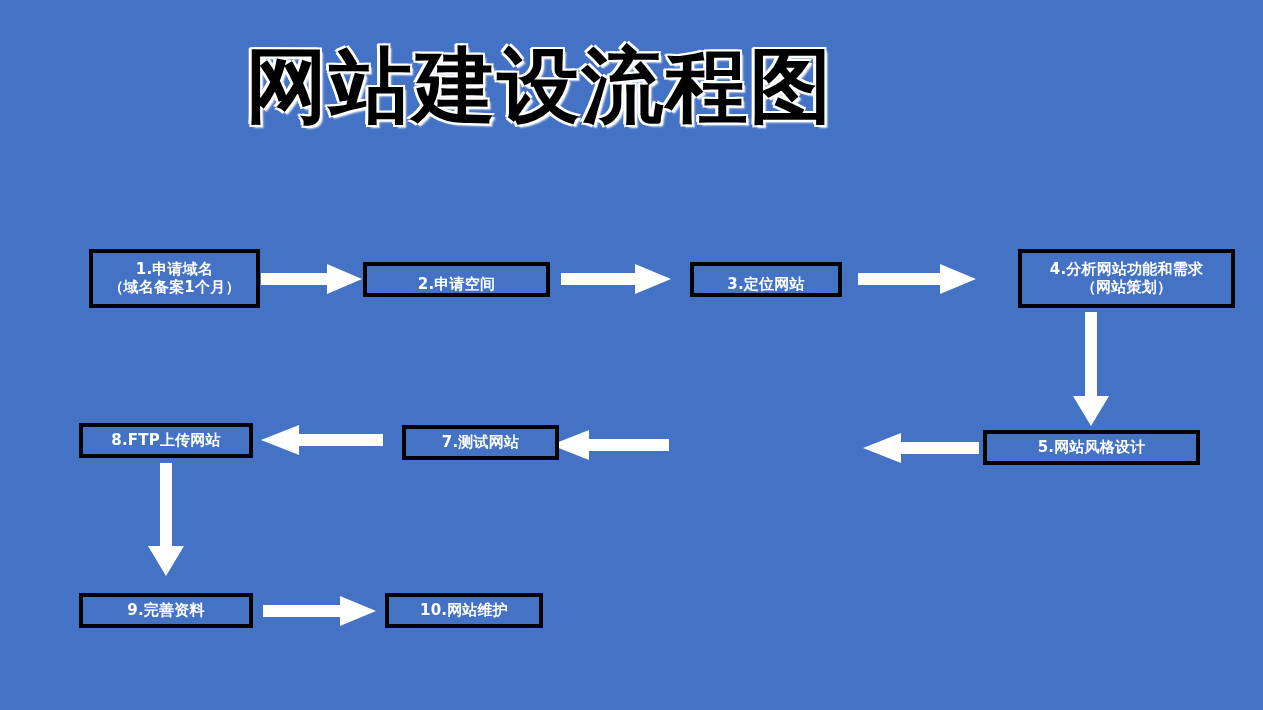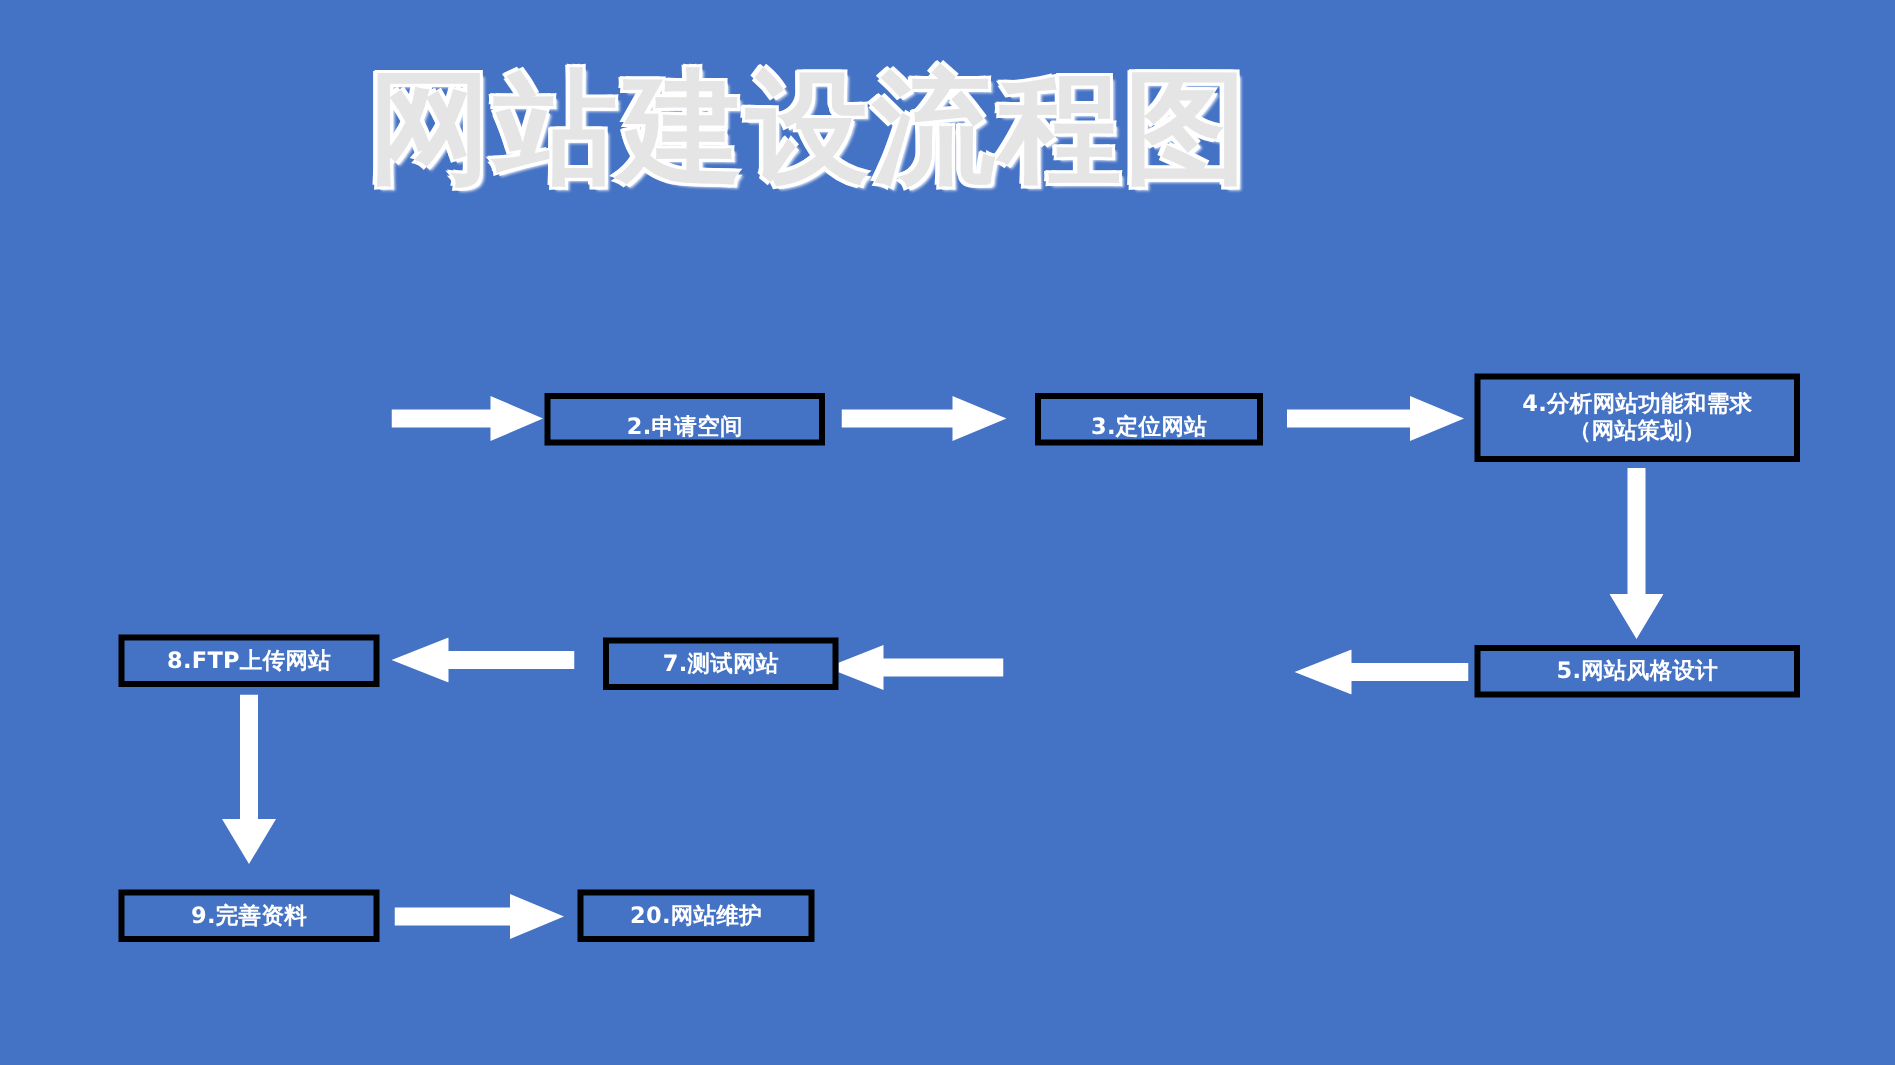--- a/index.html
+++ b/index.html
@@ -22,21 +22,21 @@
   .title {
     position: absolute;
     left: 0;
     top: 42px;
     width: 1079px;
     text-align: center;
     font-family: "DejaVu Serif", serif;
     font-size: 82px;
     font-weight: bold;
     letter-spacing: 2px;
-    color: #e5e5e5;
+    color: #000000;
     text-shadow:
       -2px -2px 0 #ffffff,
        2px -2px 0 #ffffff,
       -2px  2px 0 #ffffff,
        2px  2px 0 #ffffff,
       -3px -1px 0 #ffffff,
        3px  3px 2px rgba(255,255,255,0.85);
     line-height: 1.05;
     white-space: nowrap;
   }
@@ -68,20 +68,24 @@
     display: block;
   }
 </style>
 </head>
 <body>
 
 <div id="canvas">
 
   <div class="title">网站建设流程图</div>
 
+  <div class="node" style="left:89px; top:249px; width:171px; height:59px;">
+    <span class="ln">1.申请域名</span>
+    <span class="ln">（域名备案1个月）</span>
+  </div>
 
   <div class="arrow" style="left:261px; top:264px; width:101px; height:30px;">
     <svg width="101" height="30" viewBox="0 0 101 30">
       <polygon points="0,9 66,9 66,0 101,15 66,30 66,21 0,21" fill="#FFFFFF"></polygon>
     </svg>
   </div>
 
   <div class="node" style="left:363px; top:262px; width:187px; height:35px;justify-content:flex-end;">
     <span class="ln">2.申请空间</span>
   </div>
@@ -95,21 +99,21 @@
   <div class="node" style="left:690px; top:262px; width:152px; height:35px;justify-content:flex-end;">
     <span class="ln">3.定位网站</span>
   </div>
 
   <div class="arrow" style="left:858px; top:264px; width:118px; height:30px;">
     <svg width="118" height="30" viewBox="0 0 118 30">
       <polygon points="0,9 82,9 82,0 118,15 82,30 82,21 0,21" fill="#FFFFFF"></polygon>
     </svg>
   </div>
 
-  <div class="node" style="left:983px; top:249px; width:217px; height:59px;">
+  <div class="node" style="left:1018px; top:249px; width:217px; height:59px;">
     <span class="ln">4.分析网站功能和需求</span>
     <span class="ln">（网站策划）</span>
   </div>
 
   <div class="arrow" style="left:1073px; top:312px; width:36px; height:114px;">
     <svg width="36" height="114" viewBox="0 0 36 114">
       <polygon points="12,0 24,0 24,84 36,84 18,114 0,84 12,84" fill="#FFFFFF"></polygon>
     </svg>
   </div>
 
@@ -154,16 +158,16 @@
     <span class="ln">9.完善资料</span>
   </div>
 
   <div class="arrow" style="left:263px; top:596px; width:113px; height:30px;">
     <svg width="113" height="30" viewBox="0 0 113 30">
       <polygon points="0,9 77,9 77,0 113,15 77,30 77,21 0,21" fill="#FFFFFF"></polygon>
     </svg>
   </div>
 
   <div class="node" style="left:385px; top:593px; width:158px; height:35px;">
-    <span class="ln">20.网站维护</span>
+    <span class="ln">10.网站维护</span>
   </div>
 
 </div>
 
 </body></html>

